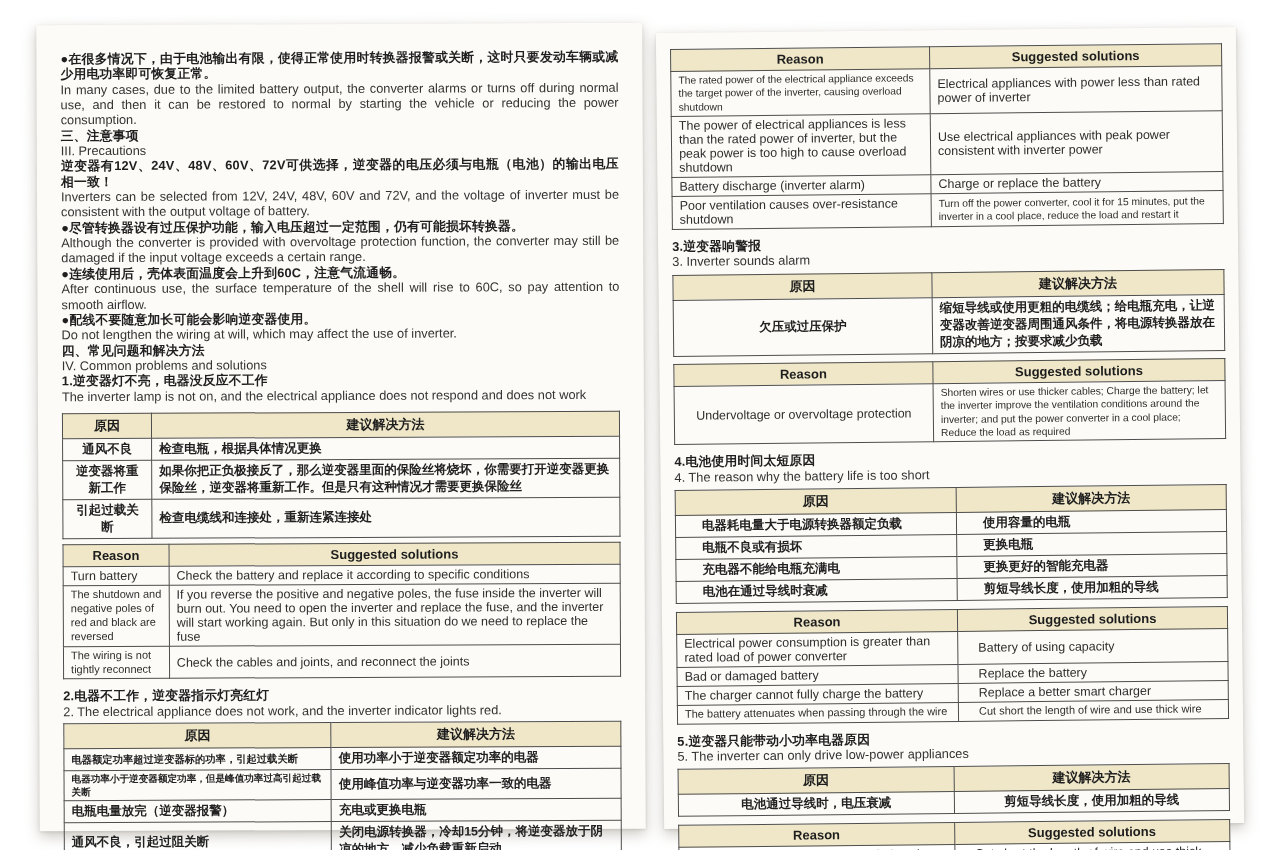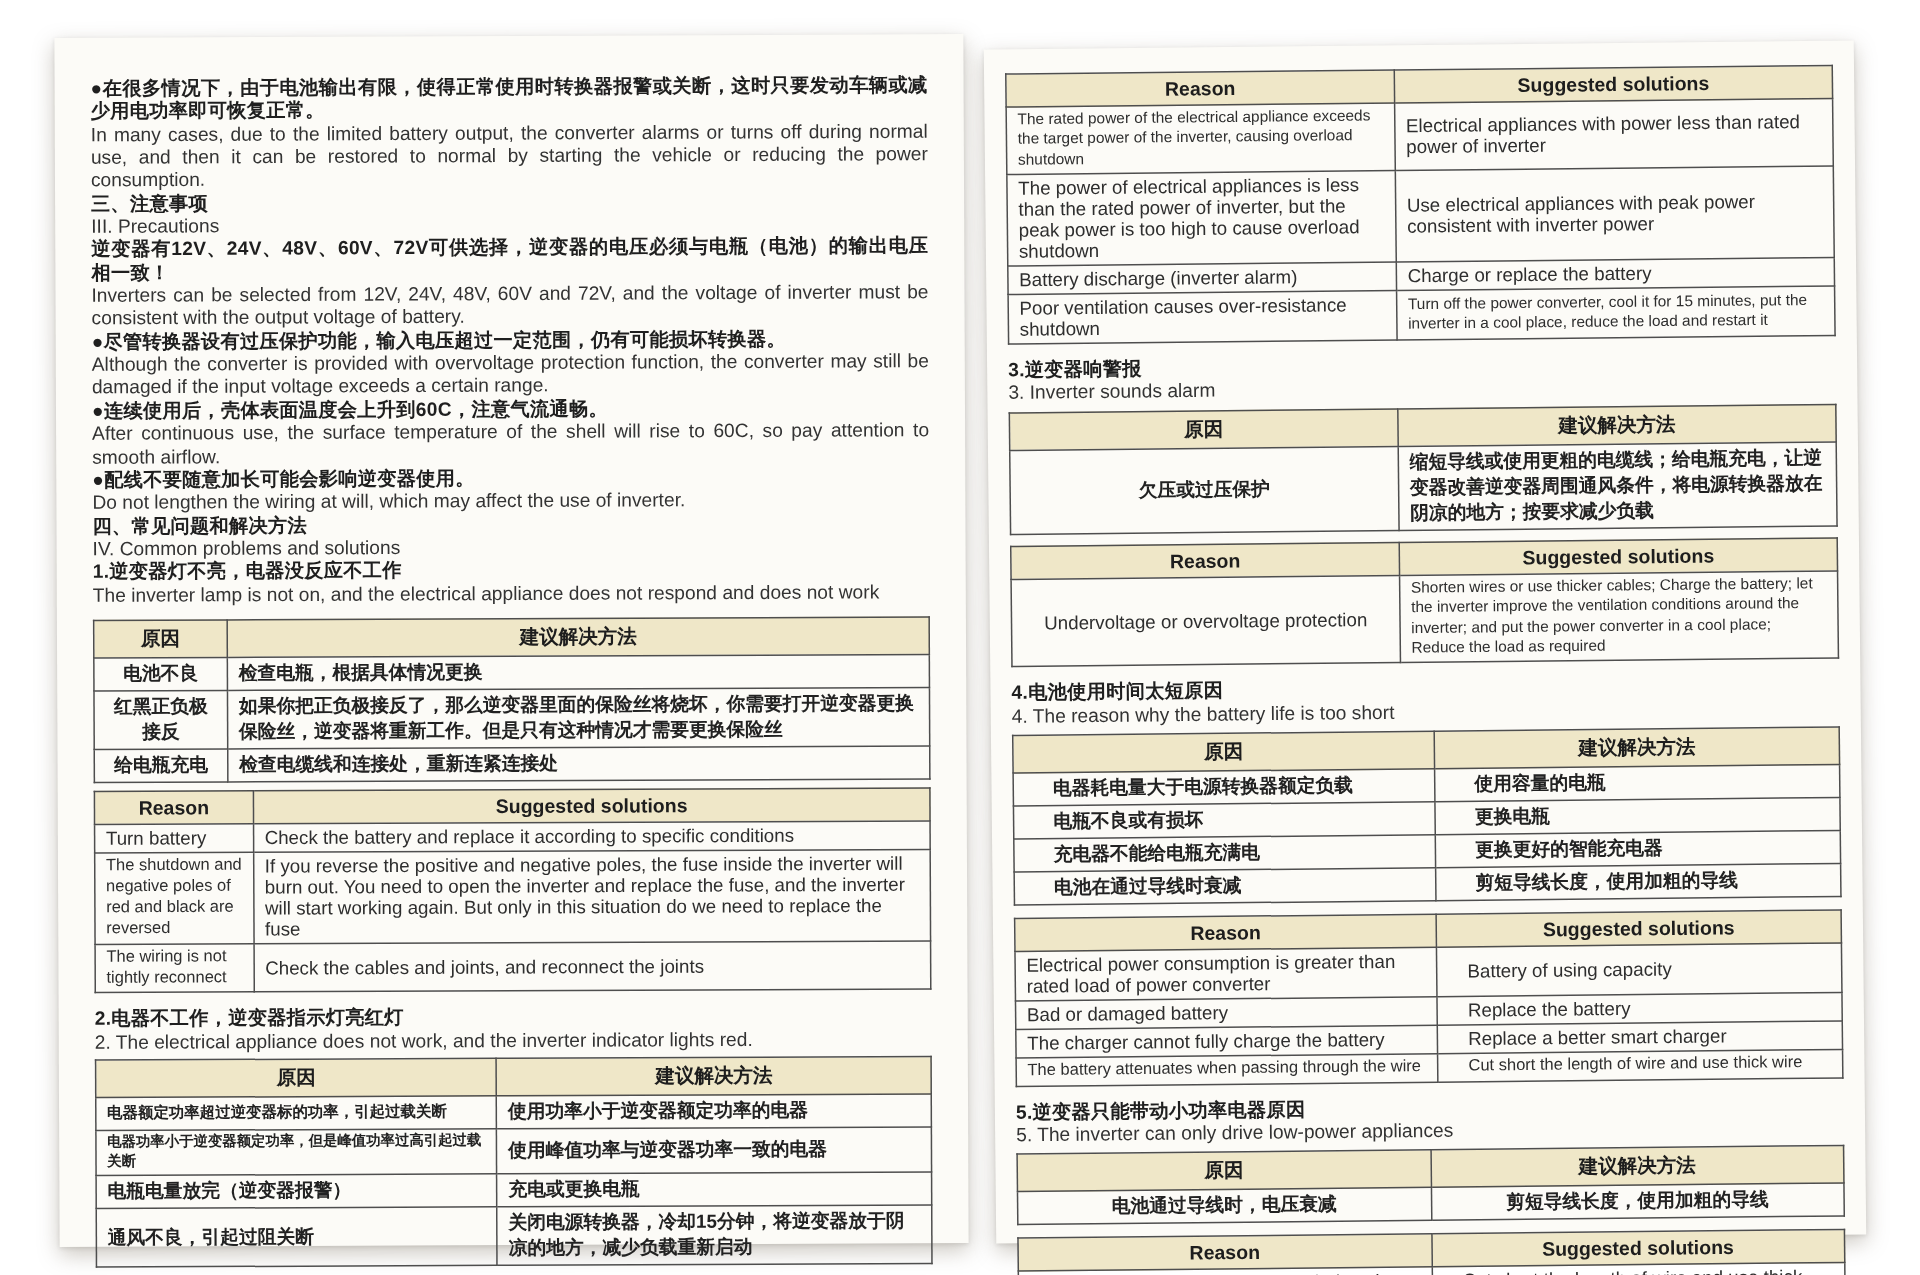--- a/index.html
+++ b/index.html
@@ -58,29 +58,29 @@
     <colgroup>
         <col style="width:16%">
         <col style="width:84%">
       </colgroup>
     <tbody>
         <tr>
       <th>原因</th>
       <th>建议解决方法</th>
     </tr>
     <tr>
-      <td class="c">电池不良</td>
+      <td class="c">通风不良</td>
       <td>检查电瓶，根据具体情况更换</td>
     </tr>
     <tr>
-      <td class="c">红黑正负极接反</td>
+      <td class="c">逆变器将重新工作</td>
       <td>如果你把正负极接反了，那么逆变器里面的保险丝将烧坏，你需要打开逆变器更换保险丝，逆变器将重新工作。但是只有这种情况才需要更换保险丝</td>
     </tr>
     <tr>
-      <td class="c">给电瓶充电</td>
+      <td class="c">引起过载关断</td>
       <td>检查电缆线和连接处，重新连紧连接处</td>
     </tr>
   </tbody>
     </table>
 
   <table style="margin-top:5px;">
     <colgroup>
         <col style="width:19%">
         <col style="width:81%">
       </colgroup>

